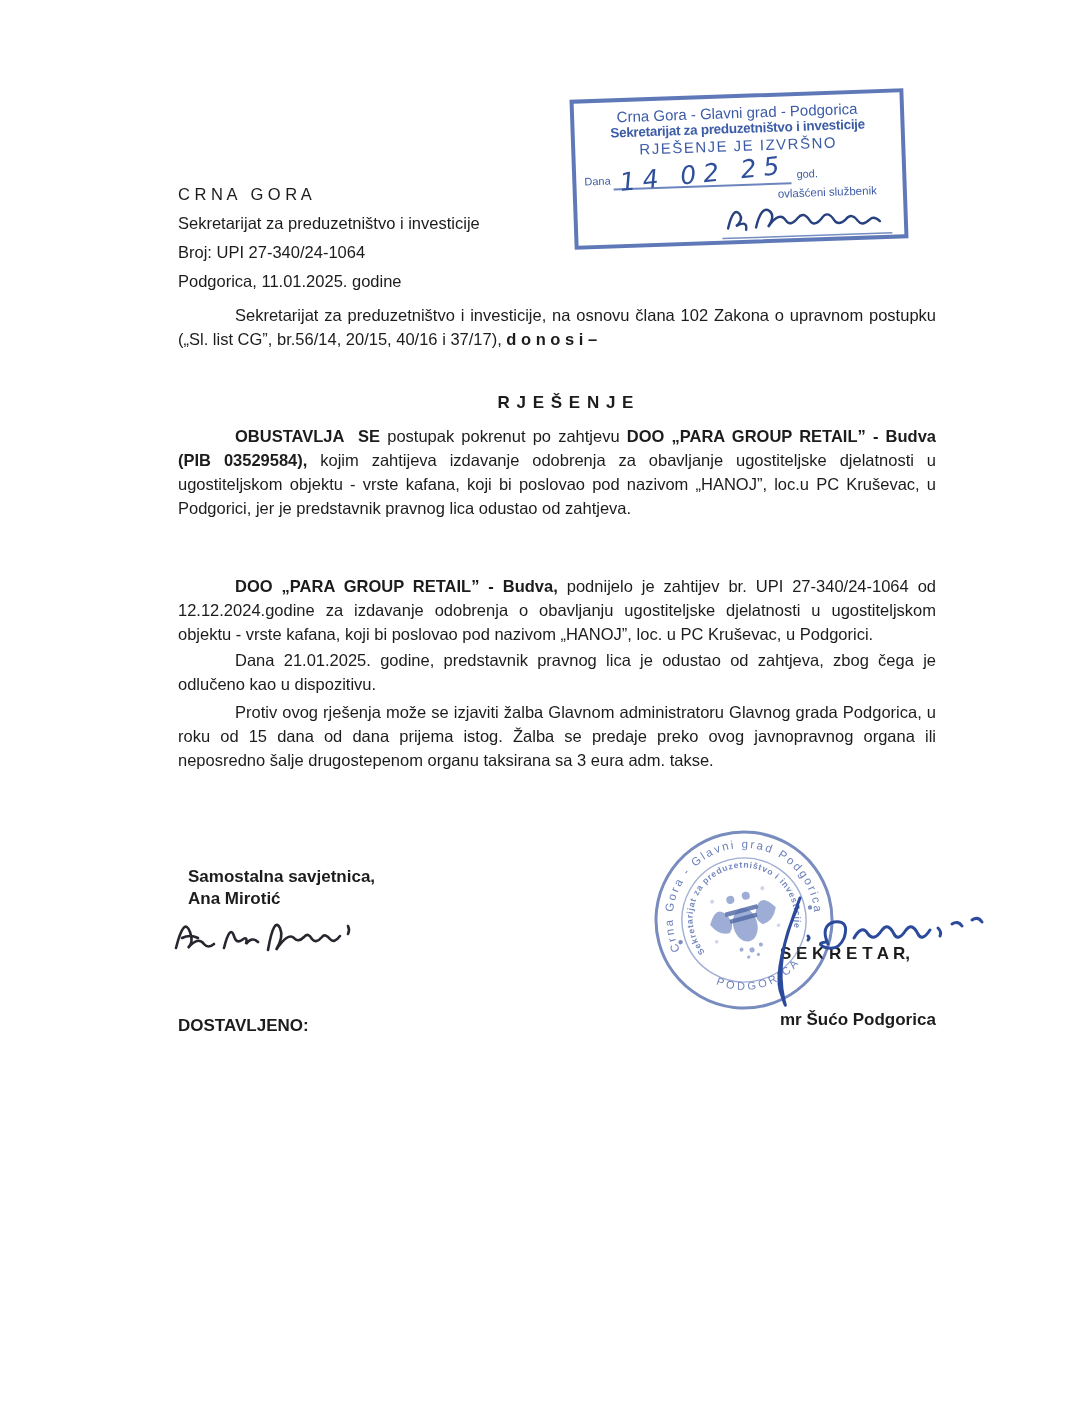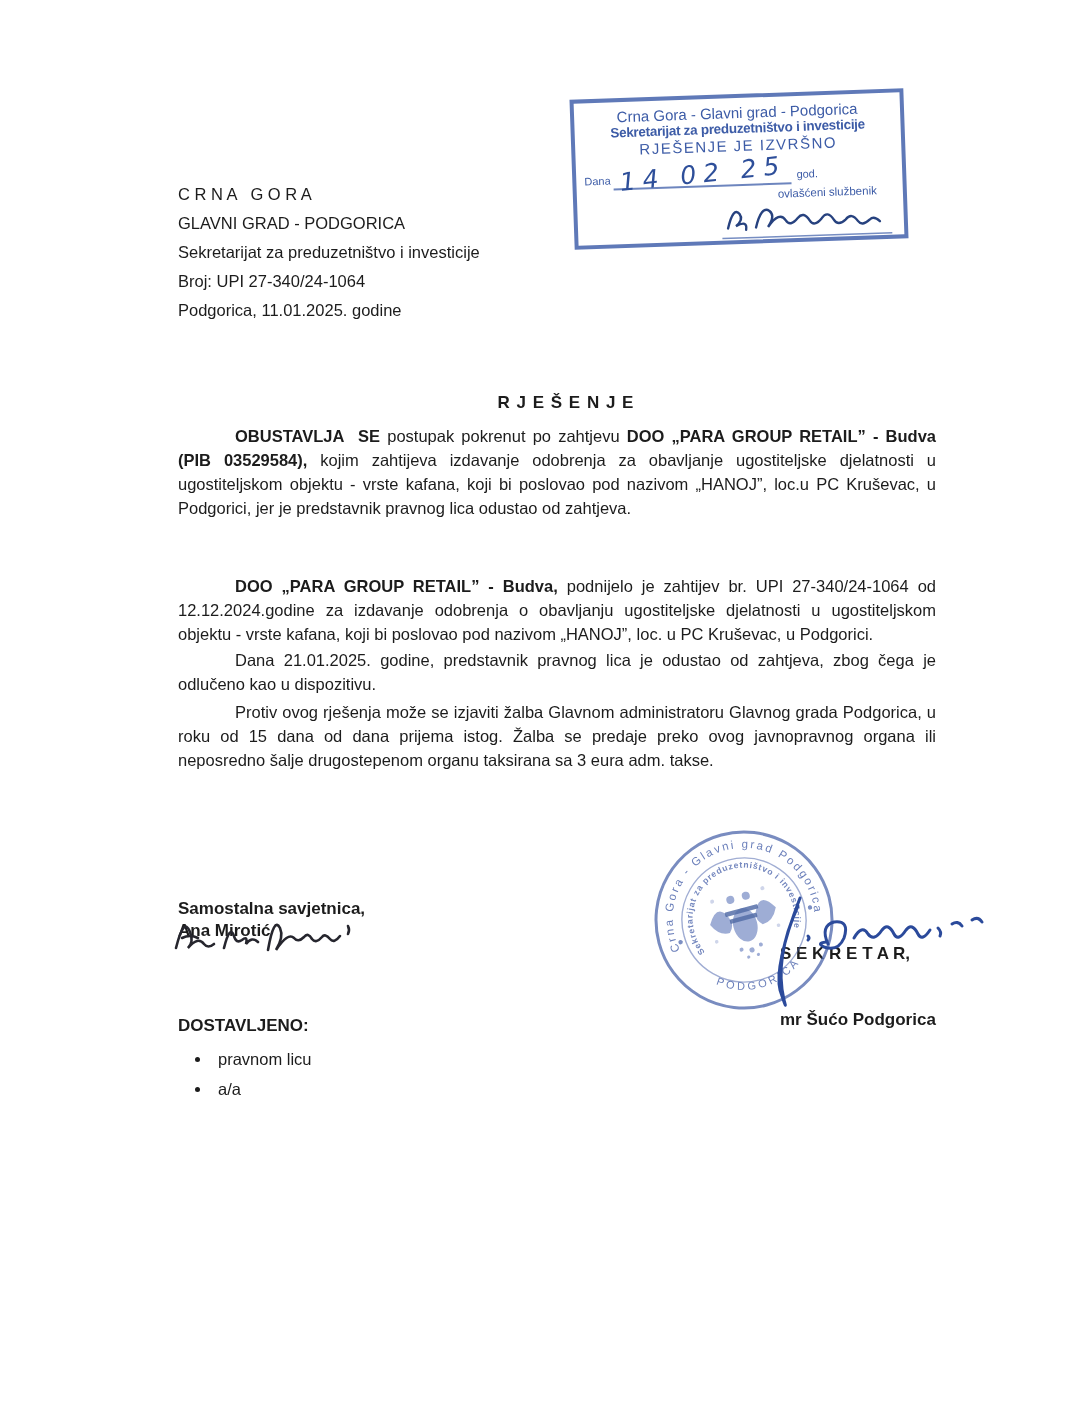--- a/index.html
+++ b/index.html
@@ -37,30 +37,30 @@
   .es-dana { font-size:11px; vertical-align:bottom; position:relative; top:-4px; }
   .es-dateline { display:inline-block; width:178px; border-bottom:2px solid rgba(60,92,168,0.75);
                  text-align:center; margin-left:3px; vertical-align:bottom; }
   .es-hand { display:inline-block; font-family:"DejaVu Sans",sans-serif; font-style:italic;
              font-size:25px; letter-spacing:7px; color:#2e4f9a; transform:rotate(-4deg) translateY(3px); }
   .es-god { font-size:11px; vertical-align:bottom; position:relative; top:-4px; margin-left:5px; }
   .es-officer { text-align:right; font-size:11.5px; padding-right:26px; margin-top:-4px; }
   .es-sig { position:absolute; right:6px; bottom:-2px; }
 
   
-  .sig-left  { position:absolute; left:178px; top:866px; font-weight:bold; font-size:17px; line-height:22px;margin-top:32px; }
+  .sig-left  { position:absolute; left:188px; top:866px; font-weight:bold; font-size:17px; line-height:22px; }
   .sig-right { position:absolute; left:780px; top:899px; font-weight:bold; font-size:17px; line-height:22px; white-space:pre-wrap; }
   .sig-ana      { position:absolute; left:166px; top:906px; }
   .sig-orahovac { position:absolute; left:742px; top:890px; z-index:3; }
 
   
   .round-stamp { position:absolute; left:648px; top:824px; transform:rotate(-15deg); z-index:2; opacity:0.9; }
 
   
-  .delivery { position:absolute; left:178px; top:1016px; font-size:16.5px; }
+  .delivery { position:absolute; left:178px; top:1016px; font-size:16.5px;text-align:center; }
   .delivery-heading { font-weight:bold; font-size:17px; }
   .delivery ul { margin:8px 0 0 0; padding-left:34px; }
   .delivery li { line-height:30px; padding-left:6px; }
 </style>
 </head>
 <body>
 
 <div class="page">
 
   <div class="exec-stamp">
@@ -75,26 +75,26 @@
       <g fill="none" stroke="#27427f" stroke-width="2.4" stroke-linecap="round">
         <path d="M10 30 Q16 8 22 16 Q26 22 18 28 Q30 22 28 32"></path>
         <path d="M38 30 Q44 8 52 14 Q58 19 50 30 Q62 14 68 24 Q72 31 80 22 Q86 15 92 25 Q96 32 104 23 Q110 15 116 25 Q120 32 128 25 Q134 18 140 27 Q144 33 152 26 Q156 22 162 28"></path>
       </g>
       <path d="M4 40 L174 40" stroke="rgba(60,92,168,0.7)" stroke-width="1.5"></path>
     </svg>
   </div>
 
   <div class="letterhead">
     <div class="lh-line">C R N A   G O R A</div>
-    <div class="lh-line">GLAVNI GRAD - PODGORICA</div>
     <div class="lh-line">Sekretarijat za preduzetništvo i investicije</div>
     <div class="lh-line">Broj: UPI 27-340/24-1064</div>
     <div class="lh-line">Podgorica, 11.01.2025. godine</div>
   </div>
 
+  <p class="para" style="top:303px"><span>Sekretarijat za preduzetništvo i investicije, na osnovu člana 102 Zakona o upravnom postupku („Sl. list CG”, br.56/14, 20/15, 40/16 i 37/17), </span><b>d o n o s i –</b></p>
 
   <div class="center-head" style="top:384px">R J E Š E N J E</div>
 
   <p class="para" style="top:424px"><b class="pre">OBUSTAVLJA  SE</b><span> postupak pokrenut po zahtjevu </span><b>DOO „PARA GROUP RETAIL” - Budva (PIB 03529584),</b><span> kojim zahtijeva izdavanje odobrenja za obavljanje ugostiteljske djelatnosti u ugostiteljskom objektu - vrste kafana, koji bi poslovao pod nazivom „HANOJ”, loc.u PC Kruševac, u Podgorici, jer je predstavnik pravnog lica odustao od zahtjeva.</span></p>
 
 
   <p class="para" style="top:574px"><b>DOO „PARA GROUP RETAIL” - Budva,</b><span> podnijelo je zahtijev br. UPI 27-340/24-1064 od 12.12.2024.godine za izdavanje odobrenja o obavljanju ugostiteljske djelatnosti u ugostiteljskom objektu - vrste kafana, koji bi poslovao pod nazivom „HANOJ”, loc. u PC Kruševac, u Podgorici.</span></p>
 
   <p class="para" style="top:648px">Dana 21.01.2025. godine, predstavnik pravnog lica je odustao od zahtjeva, zbog čega je odlučeno kao u dispozitivu.</p>
 
@@ -170,19 +170,15 @@
       <path d="M86 54 Q78 36 92 32 Q108 30 102 48 Q96 62 82 57 Q74 53 84 52"></path>
       <path d="M112 48 Q120 34 126 44 Q132 52 140 40 Q146 32 152 44 Q156 52 164 40 Q170 32 176 44 Q180 52 188 40"></path>
       <path d="M196 38 Q200 42 198 46"></path>
       <path d="M210 34 Q216 30 220 36"></path>
       <path d="M230 30 Q236 26 240 32"></path>
     </g>
   </svg>
 
   <div class="delivery">
     <div class="delivery-heading">DOSTAVLJENO:</div>
-    <ul>
-      <li>pravnom licu</li>
-      <li>a/a</li>
-    </ul>
   </div>
 
 </div>
 
 </body></html>

